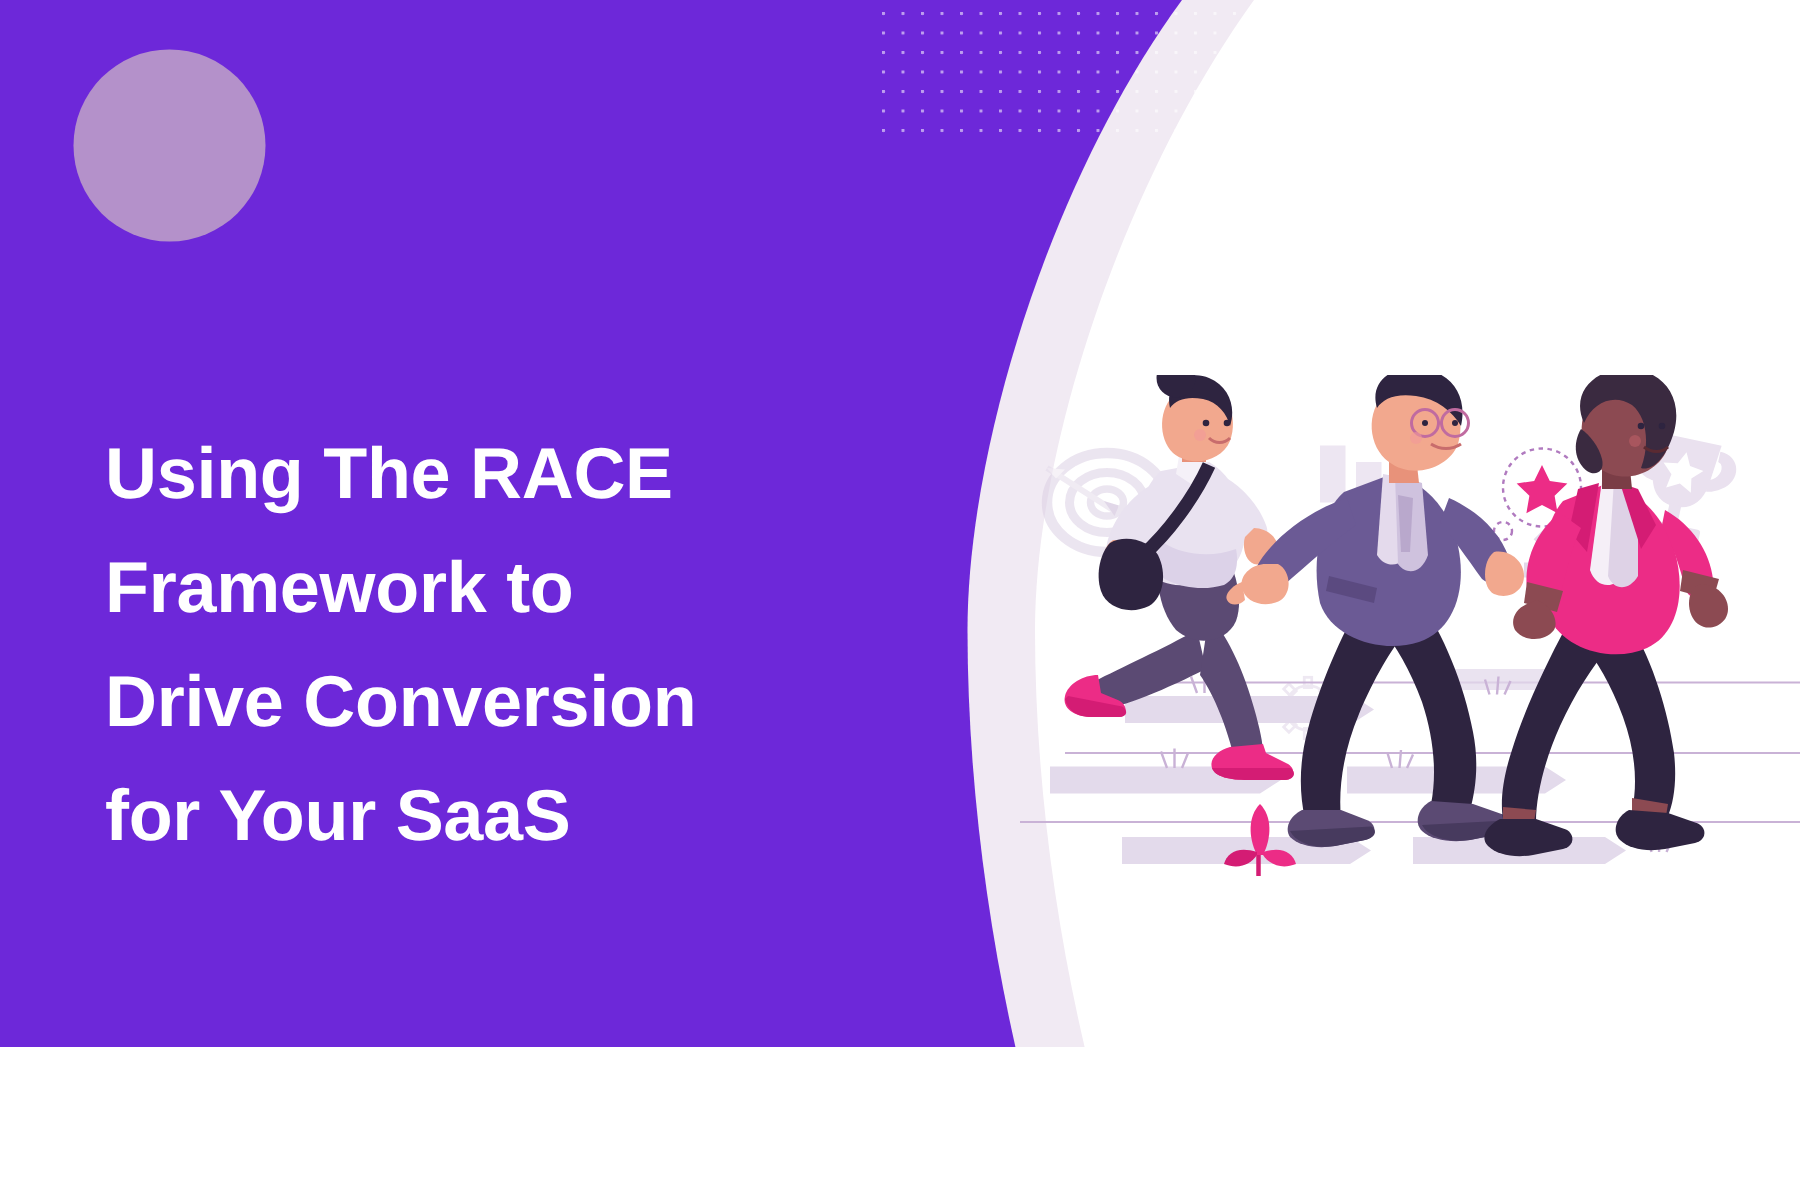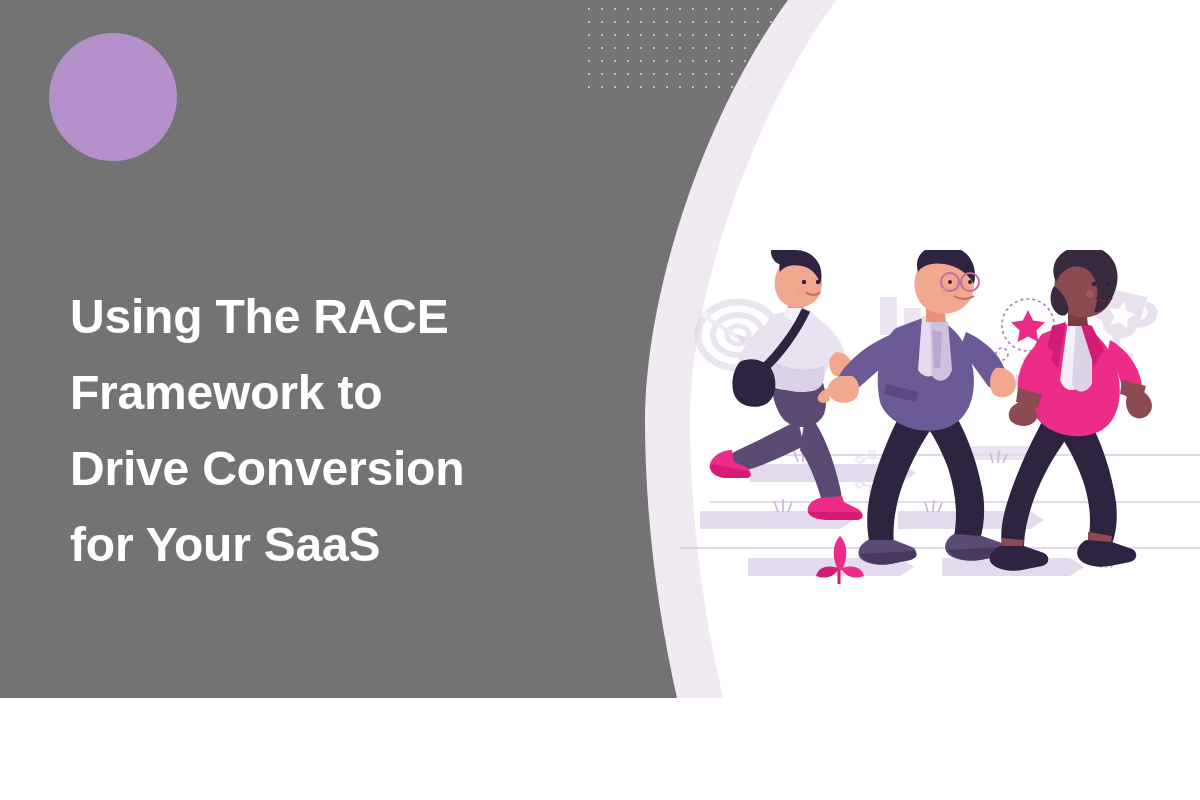--- a/index.html
+++ b/index.html
@@ -3,21 +3,21 @@
 <meta charset="utf-8">
 <style>
   html,body{margin:0;padding:0;}
   body{
     width:1200px;height:800px;overflow:hidden;
     font-family:"Liberation Sans", sans-serif;
     background:#ffffff;
   }
   .canvas{
     position:relative;width:1200px;height:698px;overflow:hidden;
-    background:#737373;
+    background:#6d28d9;
   }
   
   .curve-layer{position:absolute;inset:0;}
   .curve-layer svg{position:absolute;top:0;left:0;}
 
   
   .dots{
     position:absolute;
     background-image:
       radial-gradient(circle at 1px 1px, rgba(255,255,255,.55) 1.1px, transparent 1.3px);

